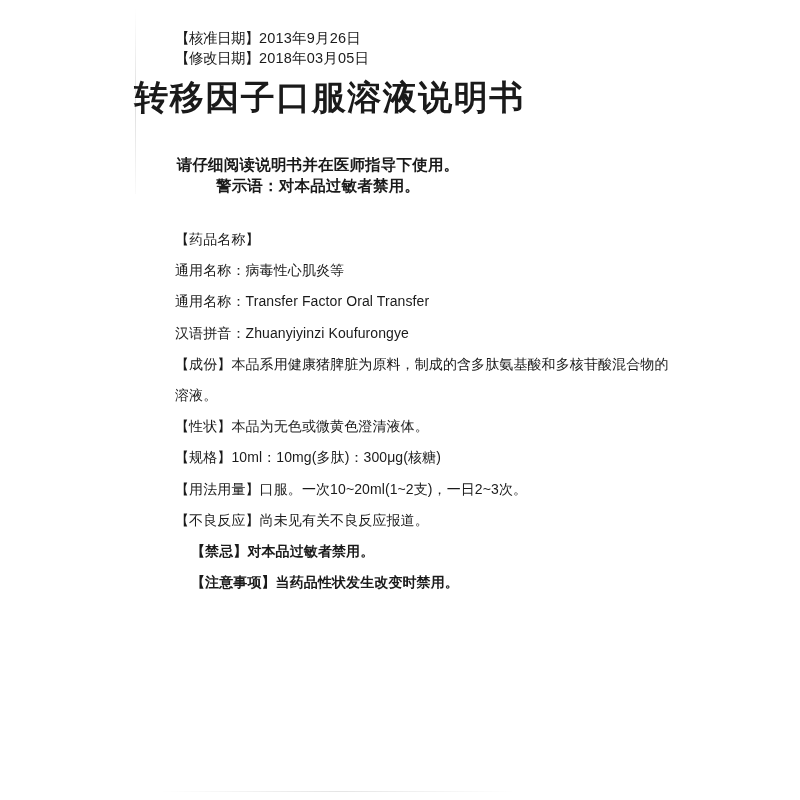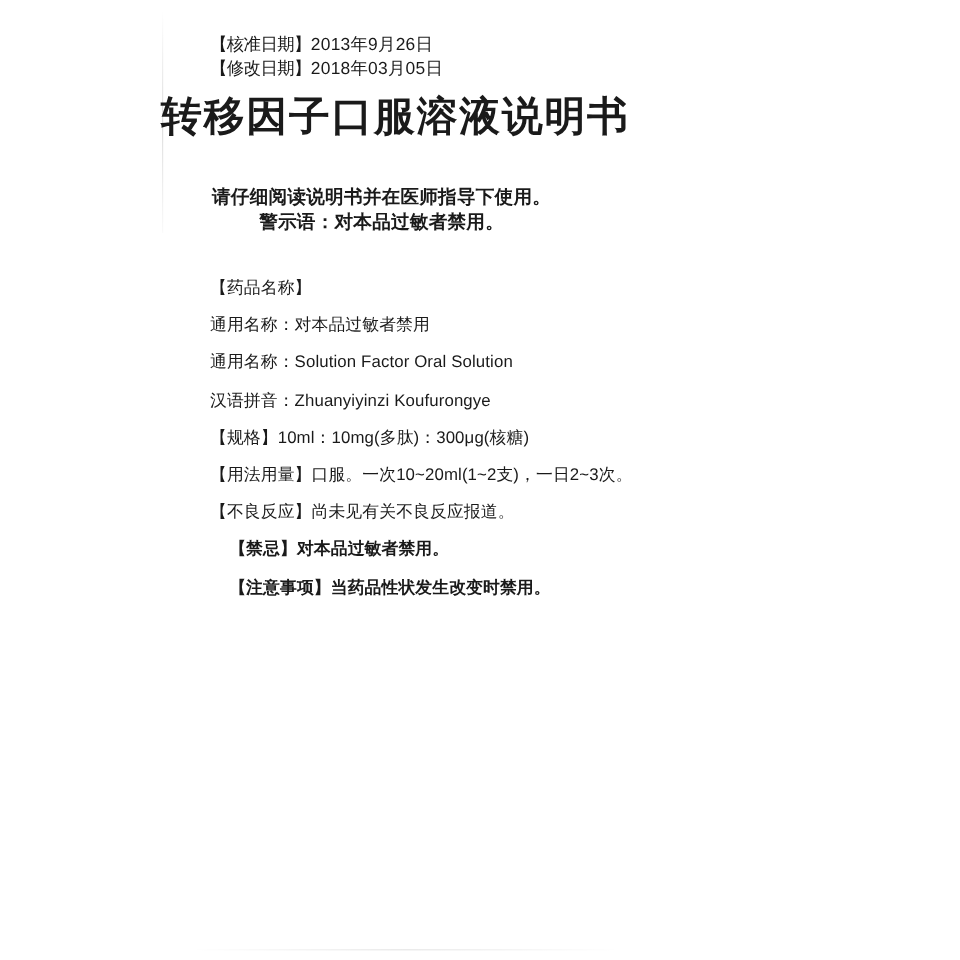--- a/index.html
+++ b/index.html
@@ -121,23 +121,25 @@
 
   <div class="doc-title">转移因子口服溶液说明书</div>
 
   <div class="warning-block">
     <span class="warn-line">请仔细阅读说明书并在医师指导下使用。</span>
     <span class="warn-line">警示语：对本品过敏者禁用。</span>
   </div>
 
   <div class="content">
     <p class="para"><span class="lbl">【药品名称】</span><span></span></p>
-    <p class="para"><span class="lbl">通用名称：</span><span>对本品过敏者禁用</span></p>
-    <p class="para"><span class="lbl">通用名称：</span><span>Solution Factor Oral Solution</span></p>
+    <p class="para"><span class="lbl">通用名称：</span><span>病毒性心肌炎等</span></p>
+    <p class="para"><span class="lbl">通用名称：</span><span>Transfer Factor Oral Transfer</span></p>
     <p class="para"><span class="lbl">汉语拼音：</span><span>Zhuanyiyinzi Koufurongye</span></p>
+    <p class="para"><span class="lbl">【成份】</span><span>本品系用健康猪脾脏为原料，制成的含多肽氨基酸和多核苷酸混合物的溶液。</span></p>
+    <p class="para"><span class="lbl">【性状】</span><span>本品为无色或微黄色澄清液体。</span></p>
     <p class="para"><span class="lbl">【规格】</span><span>10ml：10mg(多肽)：300μg(核糖)</span></p>
     <p class="para"><span class="lbl">【用法用量】</span><span>口服。一次10~20ml(1~2支)，一日2~3次。</span></p>
     <p class="para"><span class="lbl">【不良反应】</span><span>尚未见有关不良反应报道。</span></p>
     <p class="para bold"><span class="lbl">【禁忌】</span><span>对本品过敏者禁用。</span></p>
     <p class="para bold"><span class="lbl">【注意事项】</span><span>当药品性状发生改变时禁用。</span></p>
   </div>
 
 </div>
 
 </body></html>

